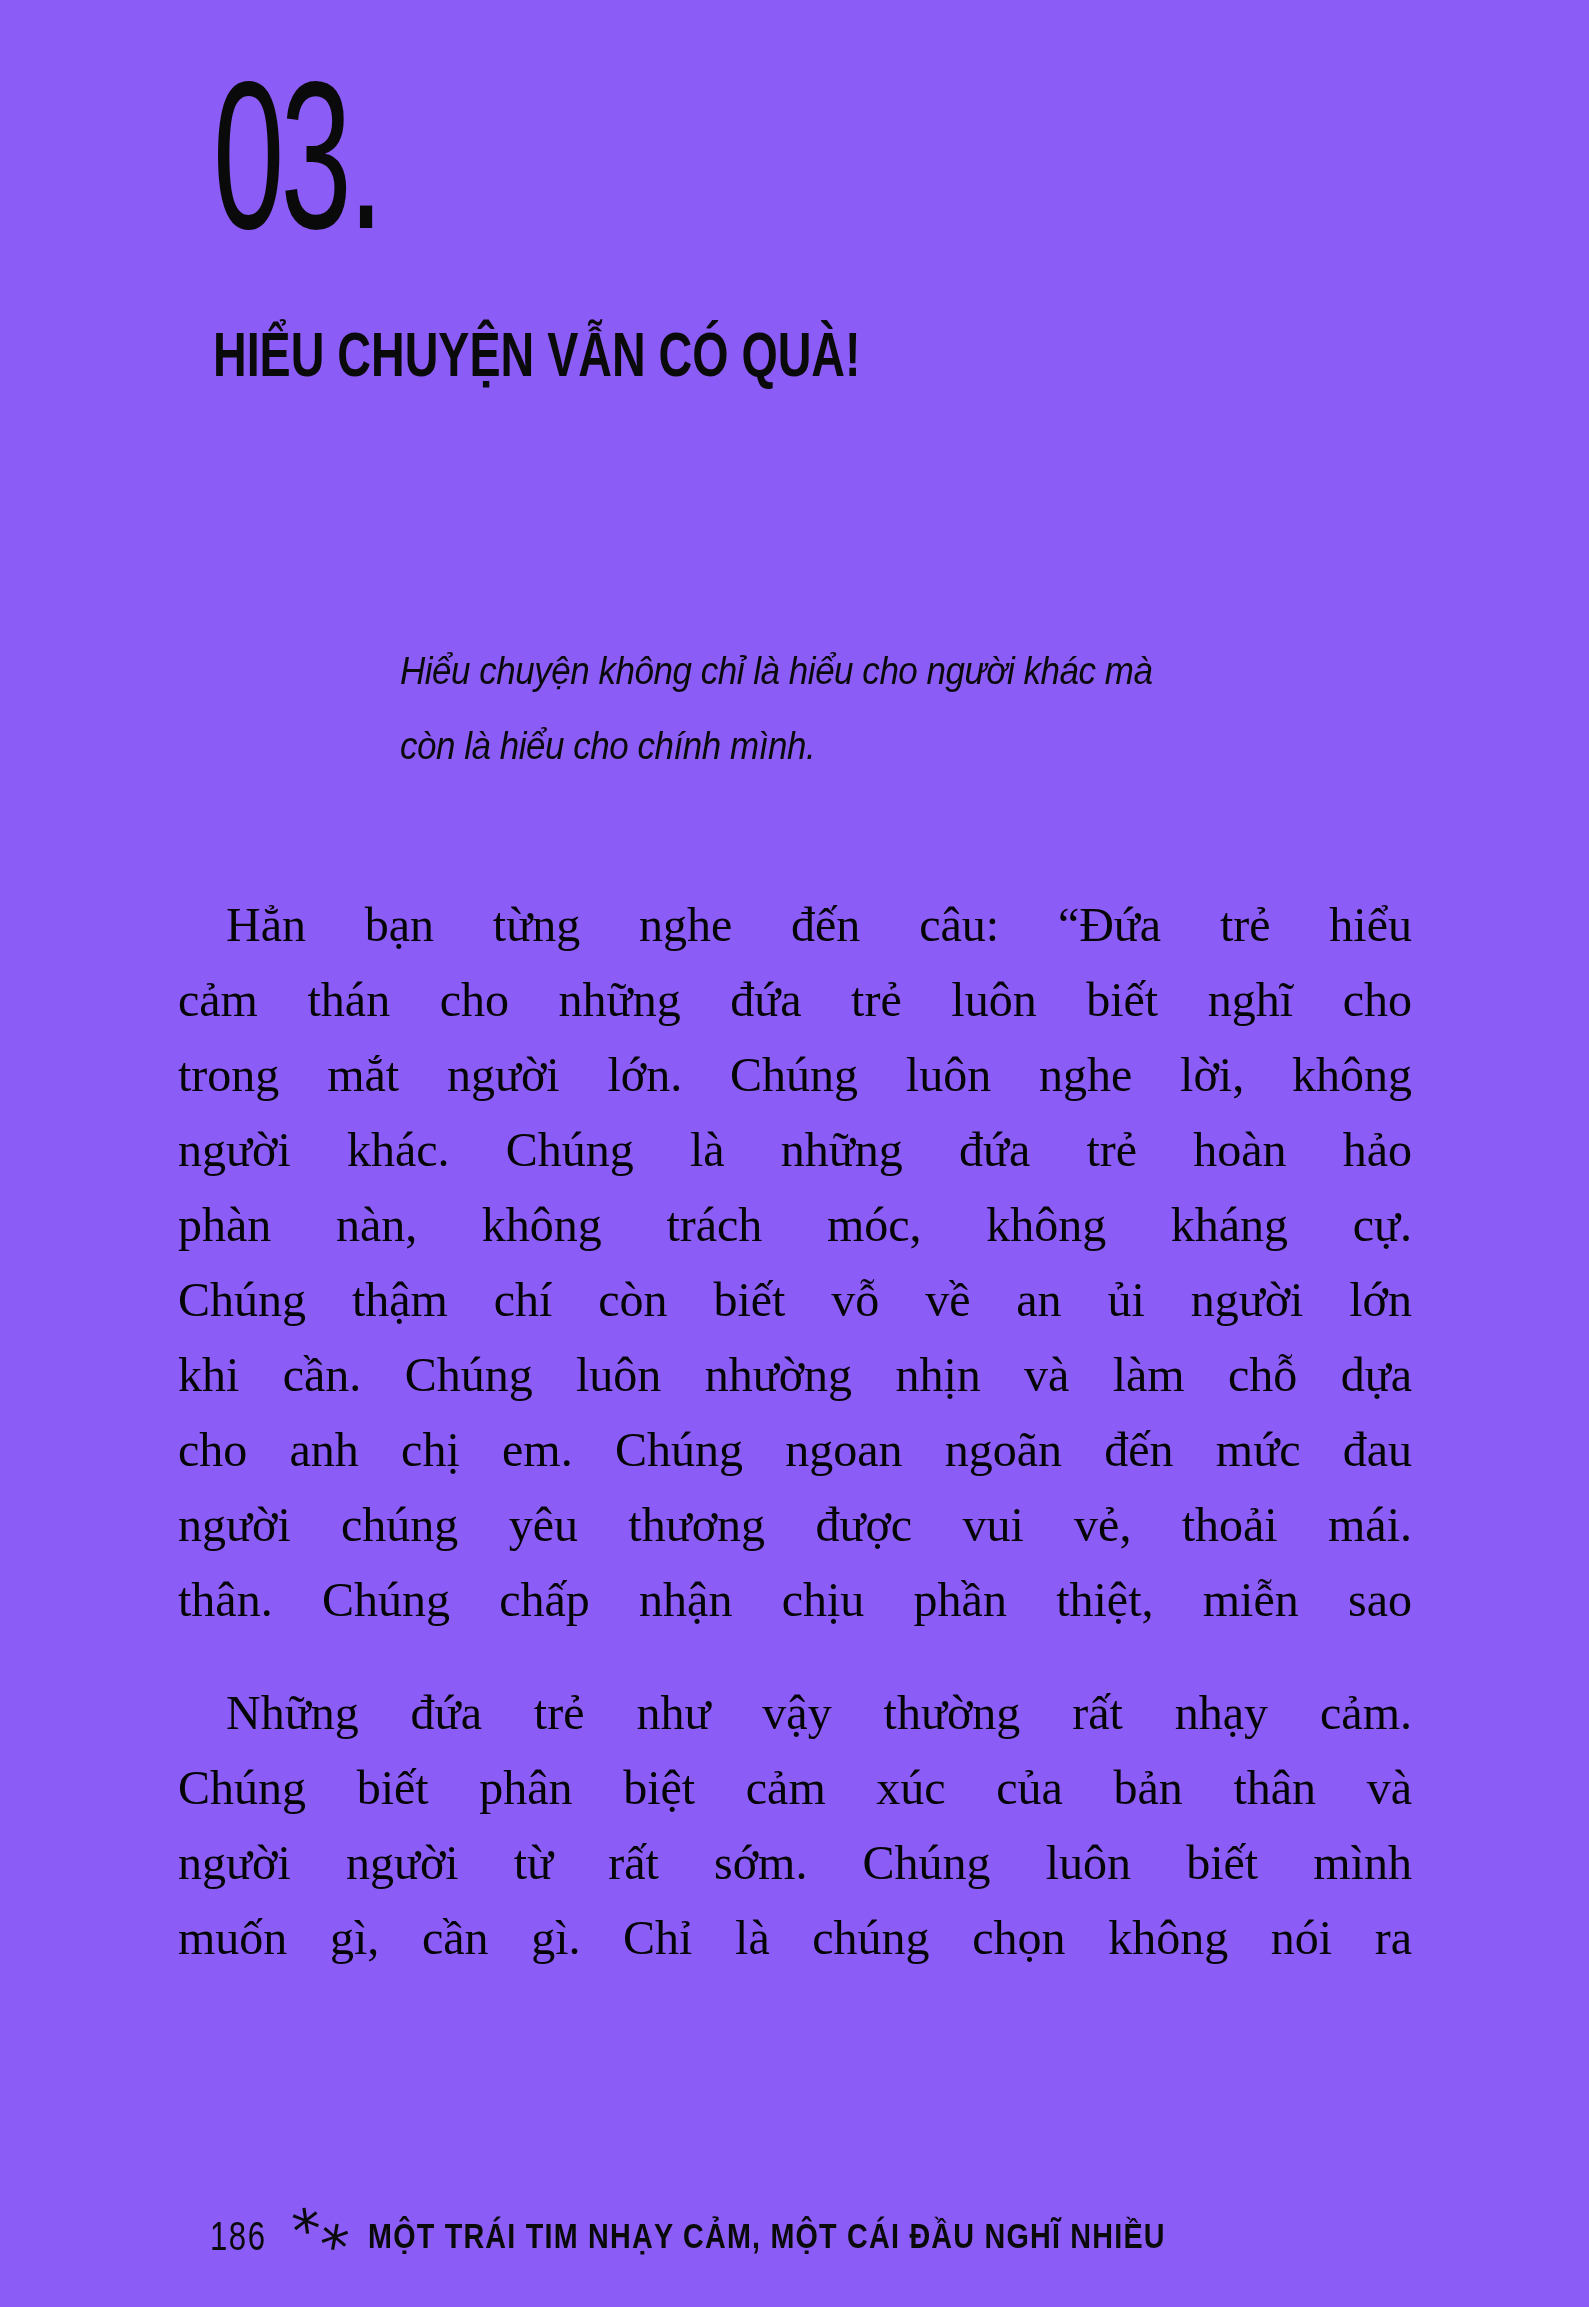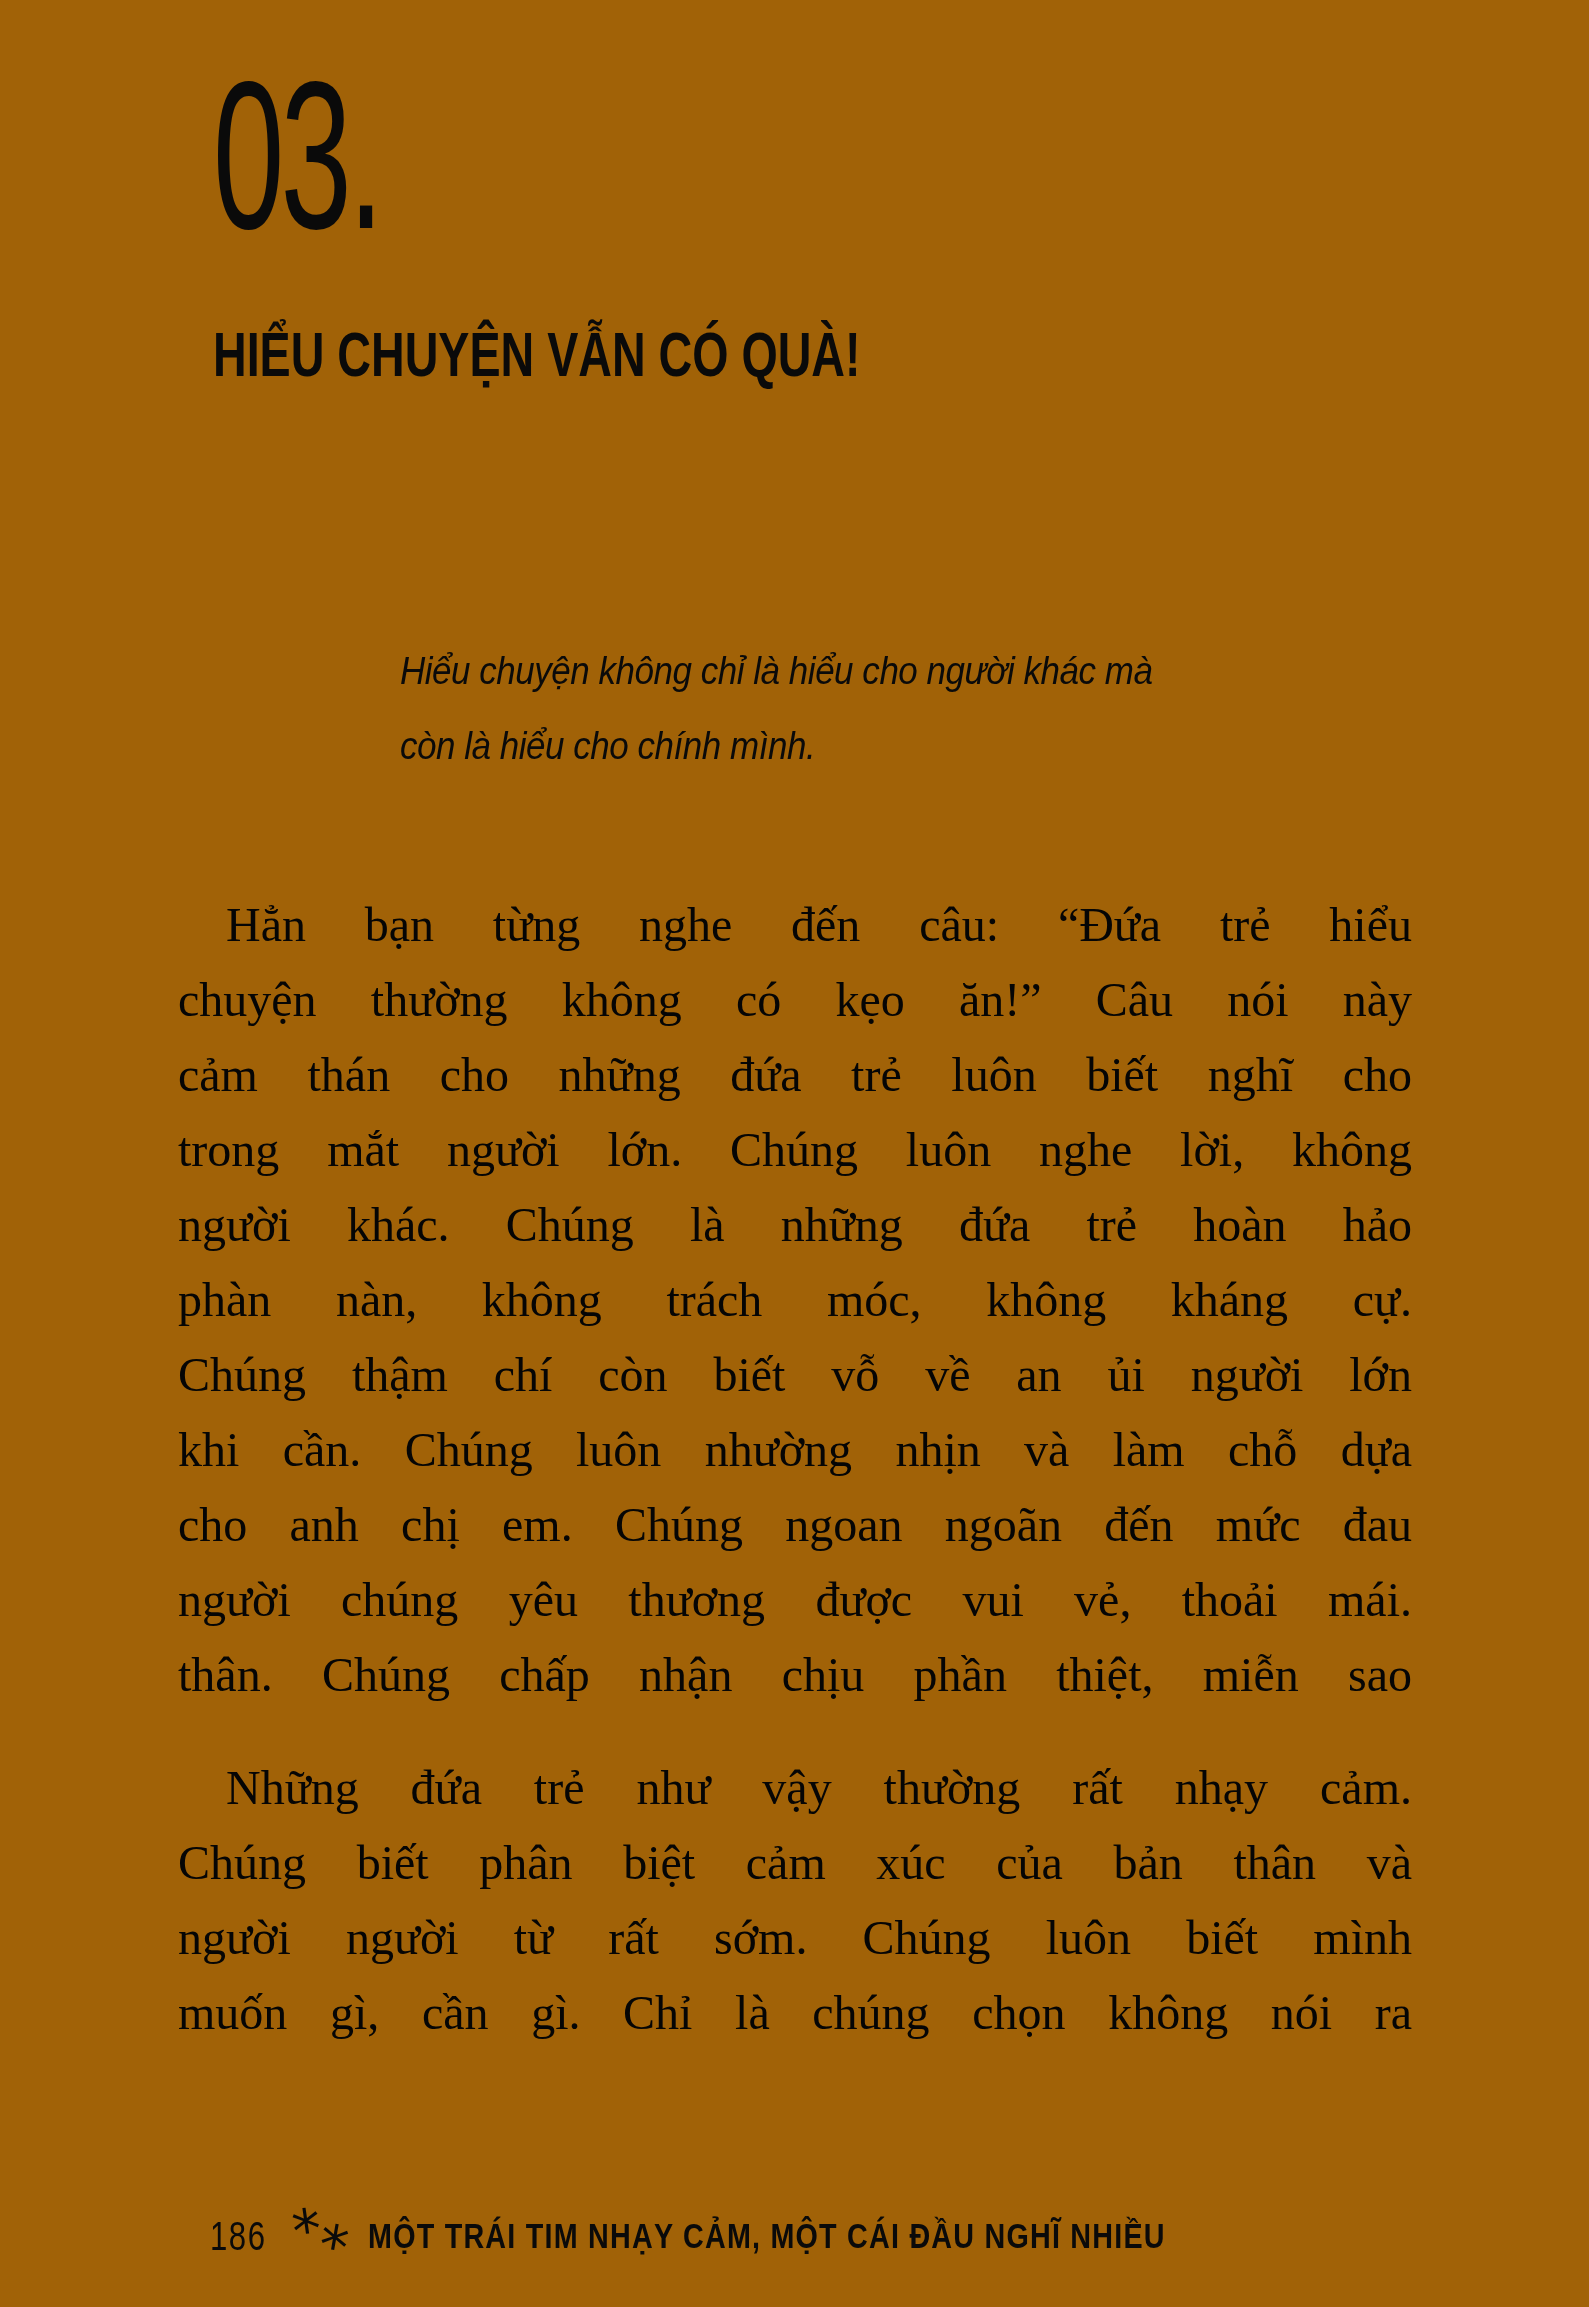--- a/index.html
+++ b/index.html
@@ -1,21 +1,21 @@
 <!DOCTYPE html>
 <html lang="vi"><head>
 <meta charset="utf-8">
 <style>
   * { margin: 0; padding: 0; box-sizing: border-box; }
   html, body { background: #ffffff; }
   .page {
     position: relative;
     width: 1590px;
     height: 2308px;
-    background: #a16207;
+    background: #8b5cf6;
     color: #0a0a0a;
     overflow: hidden;
   }
 
   
   .chapter-number {
     position: absolute;
     left: 213px;
     top: 51px;
     font-family: "Liberation Sans", sans-serif;
@@ -124,21 +124,20 @@
   <div class="chapter-title">HIỂU CHUYỆN VẪN CÓ QUÀ!</div>
 
   <div class="epigraph">
     <div>Hiểu chuyện không chỉ là hiểu cho người khác mà</div>
     <div>còn là hiểu cho chính mình.</div>
   </div>
 
   <div class="body-text">
     <div class="paragraph">
       <div class="line indent">Hẳn bạn từng nghe đến câu: “Đứa trẻ hiểu</div>
-      <div class="line">chuyện thường không có kẹo ăn!” Câu nói này</div>
       <div class="line">cảm thán cho những đứa trẻ luôn biết nghĩ cho</div>
       <div class="line">trong mắt người lớn. Chúng luôn nghe lời, không</div>
       <div class="line">người khác. Chúng là những đứa trẻ hoàn hảo</div>
       <div class="line">phàn nàn, không trách móc, không kháng cự.</div>
       <div class="line">Chúng thậm chí còn biết vỗ về an ủi người lớn</div>
       <div class="line">khi cần. Chúng luôn nhường nhịn và làm chỗ dựa</div>
       <div class="line">cho anh chị em. Chúng ngoan ngoãn đến mức đau</div>
       <div class="line">người chúng yêu thương được vui vẻ, thoải mái.</div>
       <div class="line">thân. Chúng chấp nhận chịu phần thiệt, miễn sao</div>
     </div>

